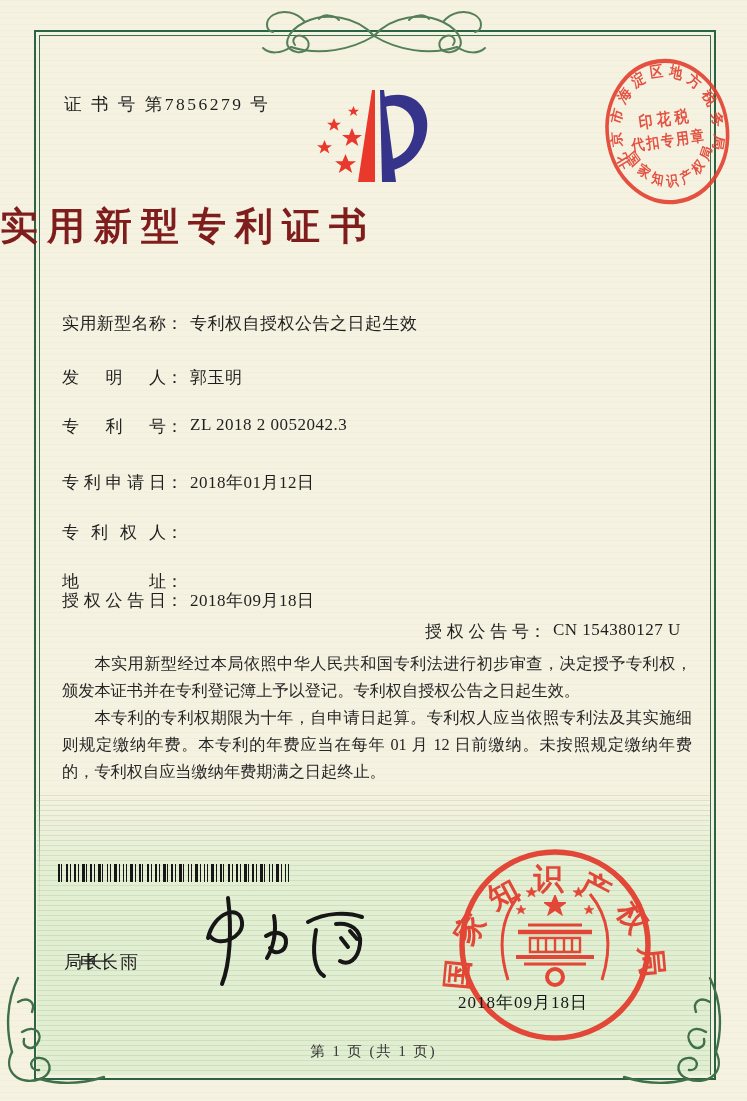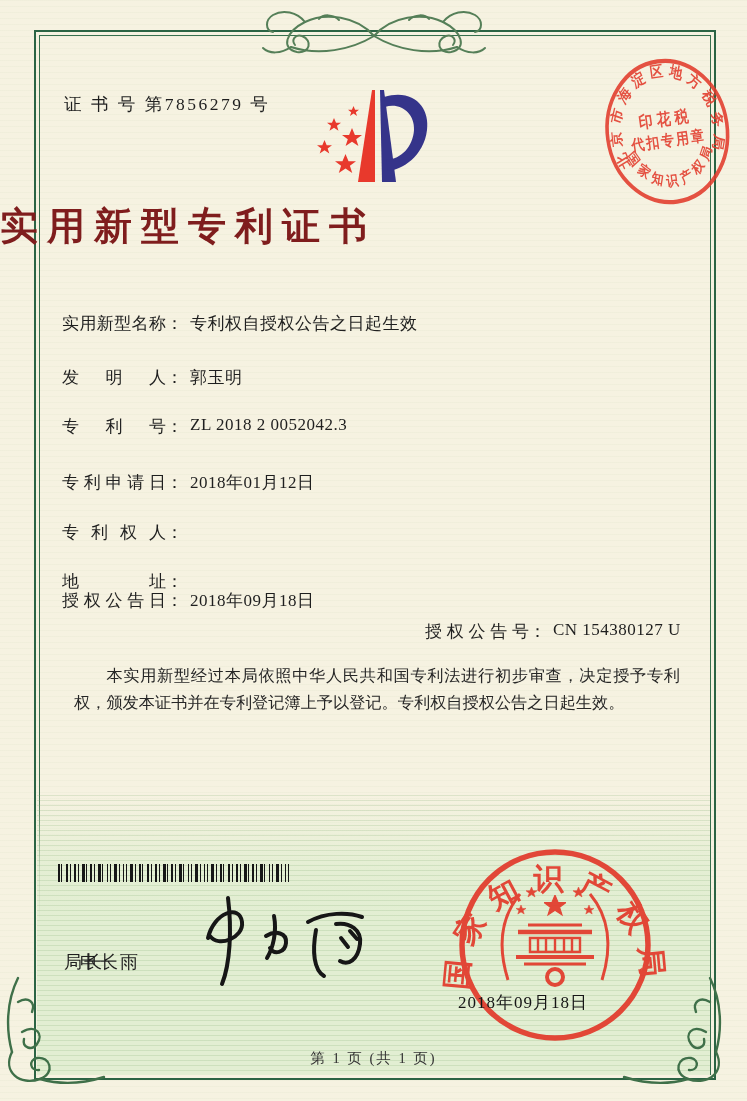--- a/index.html
+++ b/index.html
@@ -31,36 +31,36 @@
   .row{position:absolute;left:62px;display:flex;align-items:flex-start;font-size:17px;}
   .row .lbl{display:inline-block;width:104px;text-align:justify;text-align-last:justify;flex:none;}
   .row .colon{flex:none;}
   .row .val{margin-left:7px;letter-spacing:.5px;}
   .val.addr{width:497px;line-height:25px;}
   .r1{top:312px}.r2{top:366px}.r3{top:415px}.r4{top:471px}.r5{top:521px}.r6{top:570px}
   .r7a{top:589px}.r7b{top:620px;left:425px}
   
   .paras{position:absolute;left:62px;top:651px;width:630px;
     font-size:16.2px;line-height:27px;text-align:justify;color:#262626;}
-  .paras p{margin:12px;text-indent:2em;}
+  .paras p{margin:0;text-indent:2em;}
   
   .barcode{position:absolute;left:58px;top:864px;width:234px;height:18px;
     background:repeating-linear-gradient(90deg,
       #161616 0 1.6px, transparent 1.6px 3.4px,
       #161616 3.4px 4.4px, transparent 4.4px 7.6px,
       #161616 7.6px 10.4px, transparent 10.4px 12px,
       #161616 12px 13px, transparent 13px 16.2px);}
   .signer-title{position:absolute;left:64px;top:914px;font-size:18px;letter-spacing:2px;margin-top:36px;}
   .signer-name{position:absolute;left:80px;top:950px;font-size:18px;letter-spacing:2px;}
   .signature{position:absolute;left:178px;top:886px;}
   .seal{position:absolute;left:440px;top:828px;opacity:.93;}
   .seal-date{position:absolute;left:458px;top:991px;font-size:17px;letter-spacing:1px;color:#161616;z-index:3;}
   .stamp{position:absolute;left:596px;top:46px;opacity:.88;transform:rotate(-8deg);}
   .footer{position:absolute;left:0;top:1042px;width:747px;text-align:center;
-    font-size:14.5px;letter-spacing:2px;color:#333;margin-top:7px;}
+    font-size:14.5px;letter-spacing:2px;color:#333;}
   .orn{position:absolute;}
   svg text{font-family:"Liberation Serif","DejaVu Serif",serif;}
 </style>
 </head>
 <body>
 
 <div class="page">
 
   <div class="texture"></div>
   <div class="frame">
@@ -159,20 +159,21 @@
     <span class="val">2018年09月18日</span>
   </div>
   <div class="row r7b">
     <span class="lbl">授权公告号</span>
       <span class="colon">：</span>
     <span class="val">CN 154380127 U</span>
   </div>
 
   <div class="paras">
     <p>本实用新型经过本局依照中华人民共和国专利法进行初步审查，决定授予专利权，颁发本证书并在专利登记簿上予以登记。专利权自授权公告之日起生效。</p>
+    <p>本专利的专利权期限为十年，自申请日起算。专利权人应当依照专利法及其实施细则规定缴纳年费。本专利的年费应当在每年 01 月 12 日前缴纳。未按照规定缴纳年费的，专利权自应当缴纳年费期满之日起终止。</p>
   </div>
 
   <div class="barcode"></div>
 
   <div class="signer-title">局长</div>
   <div class="signer-name">申长雨</div>
 
   <svg class="signature" width="205" height="108" viewBox="0 0 205 108">
     <g fill="none" stroke="#161616" stroke-width="4" stroke-linecap="round">
       <path d="M30,52 C36,26 62,18 64,36 C66,52 40,62 32,50"></path>

